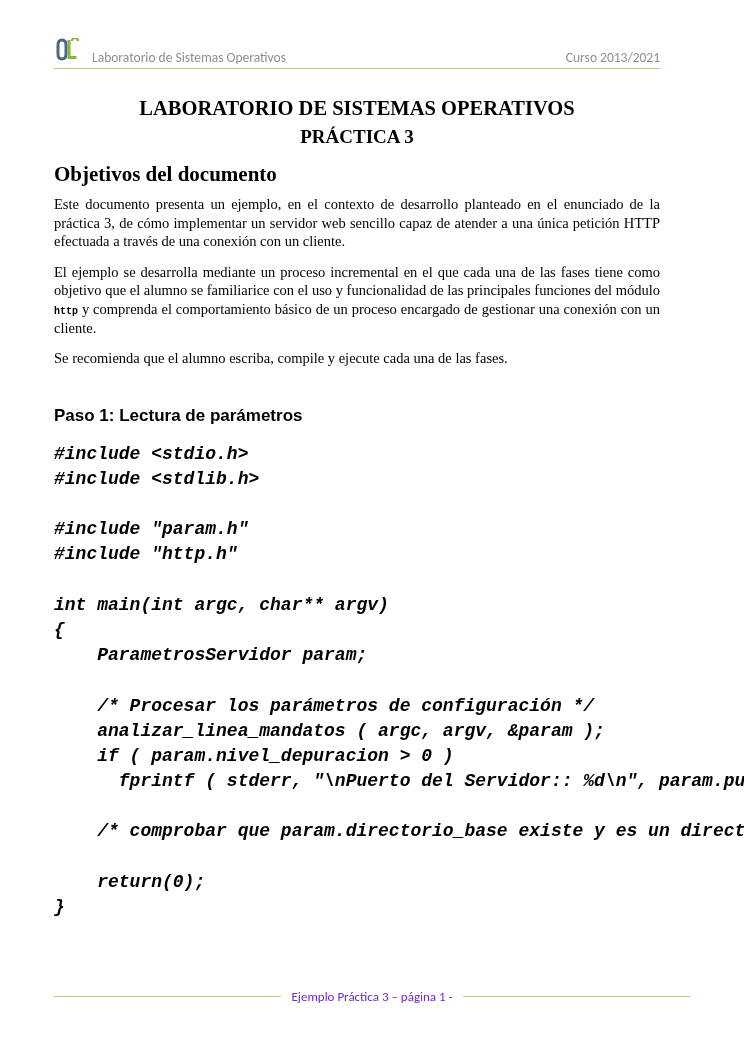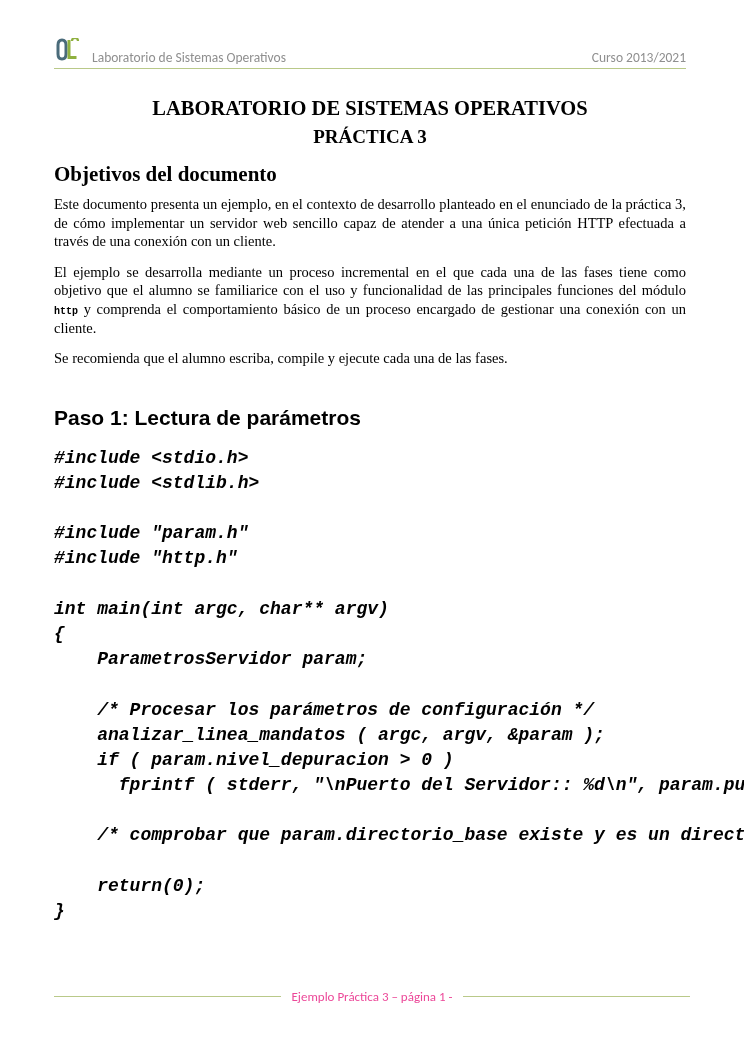--- a/index.html
+++ b/index.html
@@ -5,21 +5,21 @@
   * { margin: 0; padding: 0; box-sizing: border-box; }
   body {
     width: 744px;
     height: 1052px;
     background: #fff;
     font-family: "Times New Roman", Times, serif;
     position: relative;
     color: #000;
   }
   .page {
-    padding: 38px 58px 0 54px;
+    padding: 38px 84px 0 54px;
   }
   .header-row {
     display: flex;
     align-items: flex-end;
     justify-content: space-between;
     border-bottom: 1px solid #b9c989;
     padding-bottom: 2px;
     margin-bottom: 28px;
   }
   .header-left {
@@ -68,21 +68,21 @@
     text-align: justify;
     margin-bottom: 12px;
   }
   .mono-inline {
     font-family: "Courier New", Courier, monospace;
     font-weight: bold;
     font-size: 10px;
   }
   .step-heading {
     font-family: Arial, Helvetica, sans-serif;
-    font-size: 21px;
+    font-size: 17px;
     font-weight: bold;
     margin-top: 38px;
     margin-bottom: 16px;
   }
   .code-block {
     font-family: "Courier New", Courier, monospace;
     font-weight: bold;
     font-style: italic;
     font-size: 18px;
     line-height: 1.4;
@@ -102,21 +102,21 @@
     gap: 10px;
   }
   .footer-rule {
     flex: 1;
     height: 1px;
     background: #b9c989;
   }
   .footer-text {
     font-family: Calibri, Arial, sans-serif;
     font-size: 13px;
-    color: #ec4899;
+    color: #6d28d9;
   }
 </style>
 </head>
 <body>
 
 <div class="page">
 
   <div class="header-row">
     <div class="header-left">
       <span class="logo">

